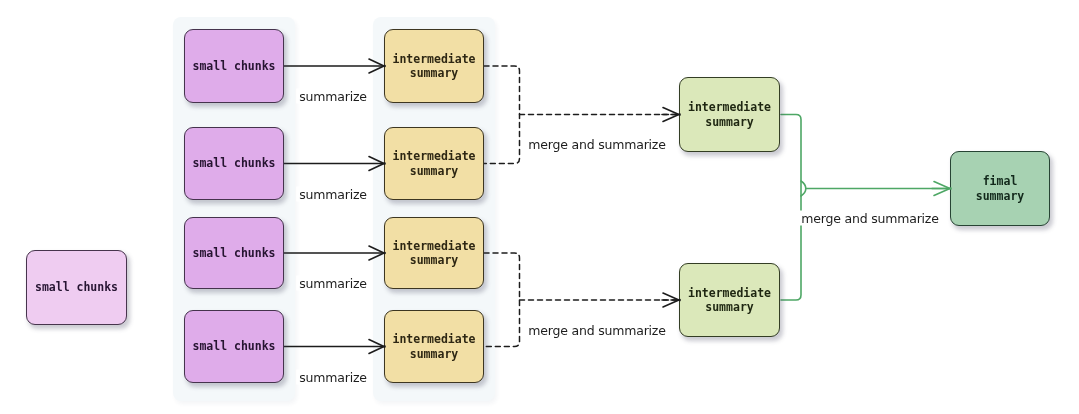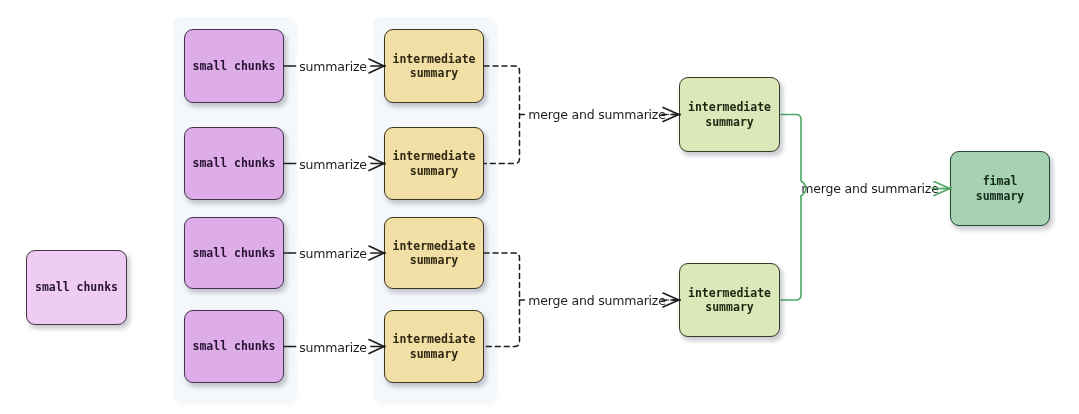--- a/index.html
+++ b/index.html
@@ -16,21 +16,21 @@
     font-family: "DejaVu Sans", sans-serif;
   }
   .edge-layer, .arrow-layer {
     position: absolute;
     left: 0;
     top: 0;
     width: 1079px;
     height: 414px;
   }
   .edge-layer  { z-index: 1; }
-  .edge-label  { z-index: 2; }
+  .edge-label  { z-index: 2; margin-top: 30px; }
   .arrow-layer { z-index: 3; }
   .node        { z-index: 2; }
   .subgraph    { z-index: 0; }
 
   .subgraph {
     position: absolute;
     border-radius: 8px;
     background: #f4f8fa;
     box-shadow: 2px 3px 4px rgba(40, 60, 90, 0.05);
   }

